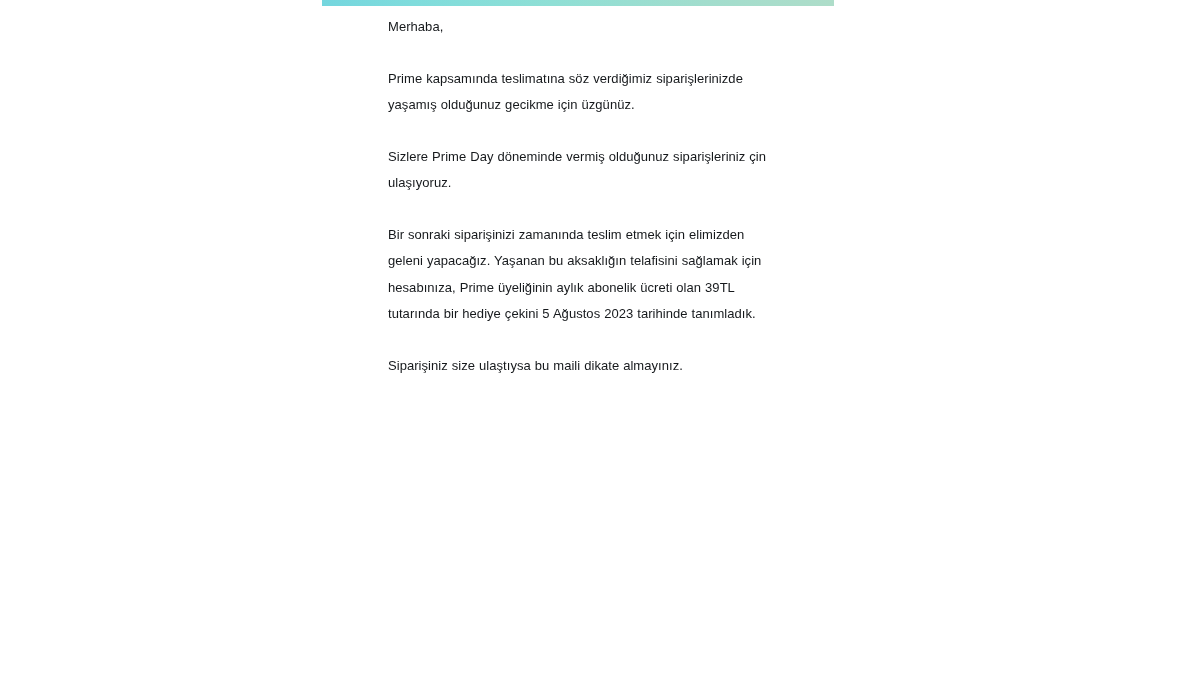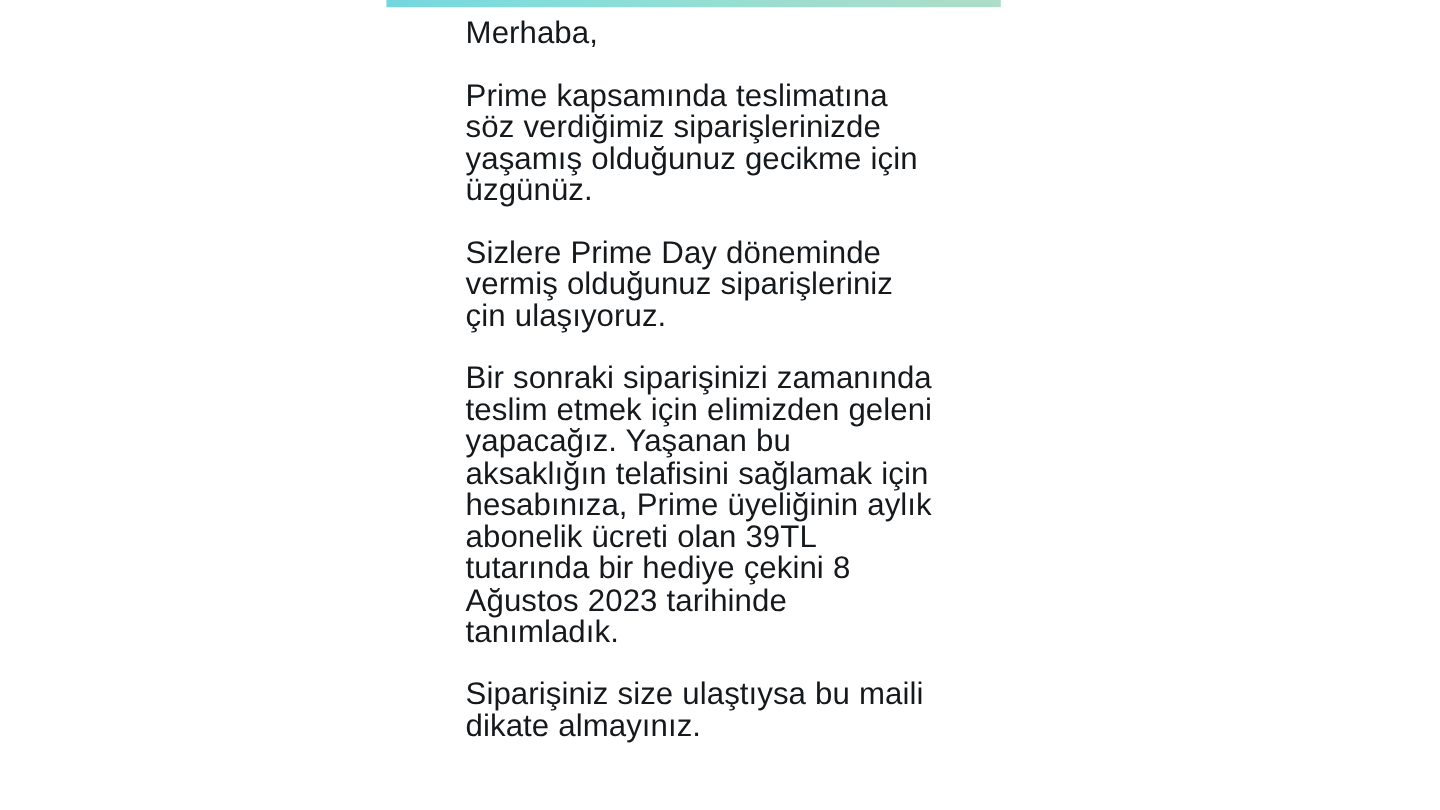--- a/index.html
+++ b/index.html
@@ -47,21 +47,21 @@
   
   .email-body {
     position: absolute;
     left: 66px;
     top: 14px;
     width: 392px;
   }
 
   .email-body p {
     margin: 0 0 25px 0;
-    font-size: 26px;
+    font-size: 13px;
     line-height: 26.5px;
     color: #16191c;
     letter-spacing: 0.05px;
     font-weight: 400;
     word-spacing: 0.3px;
   }
 
   .email-body p:last-child {
     margin-bottom: 0;
   }
@@ -81,21 +81,21 @@
     <div class="accent-bar"></div>
 
     <div class="email-body">
 
       <p class="salutation">Merhaba,</p>
 
       <p>Prime kapsamında teslimatına söz verdiğimiz siparişlerinizde yaşamış olduğunuz gecikme için üzgünüz.</p>
 
       <p>Sizlere Prime Day döneminde vermiş olduğunuz siparişleriniz çin ulaşıyoruz.</p>
 
-      <p>Bir sonraki siparişinizi zamanında teslim etmek için elimizden geleni yapacağız. Yaşanan bu aksaklığın telafisini sağlamak için hesabınıza, Prime üyeliğinin aylık abonelik ücreti olan 39TL tutarında bir hediye çekini 8 Ağustos 2023 tarihinde tanımladık.</p>
+      <p>Bir sonraki siparişinizi zamanında teslim etmek için elimizden geleni yapacağız. Yaşanan bu aksaklığın telafisini sağlamak için hesabınıza, Prime üyeliğinin aylık abonelik ücreti olan 39TL tutarında bir hediye çekini 5 Ağustos 2023 tarihinde tanımladık.</p>
 
 
       <p>Siparişiniz size ulaştıysa bu maili dikate almayınız.</p>
 
     </div>
 
   </div>
 
 </div>
 

